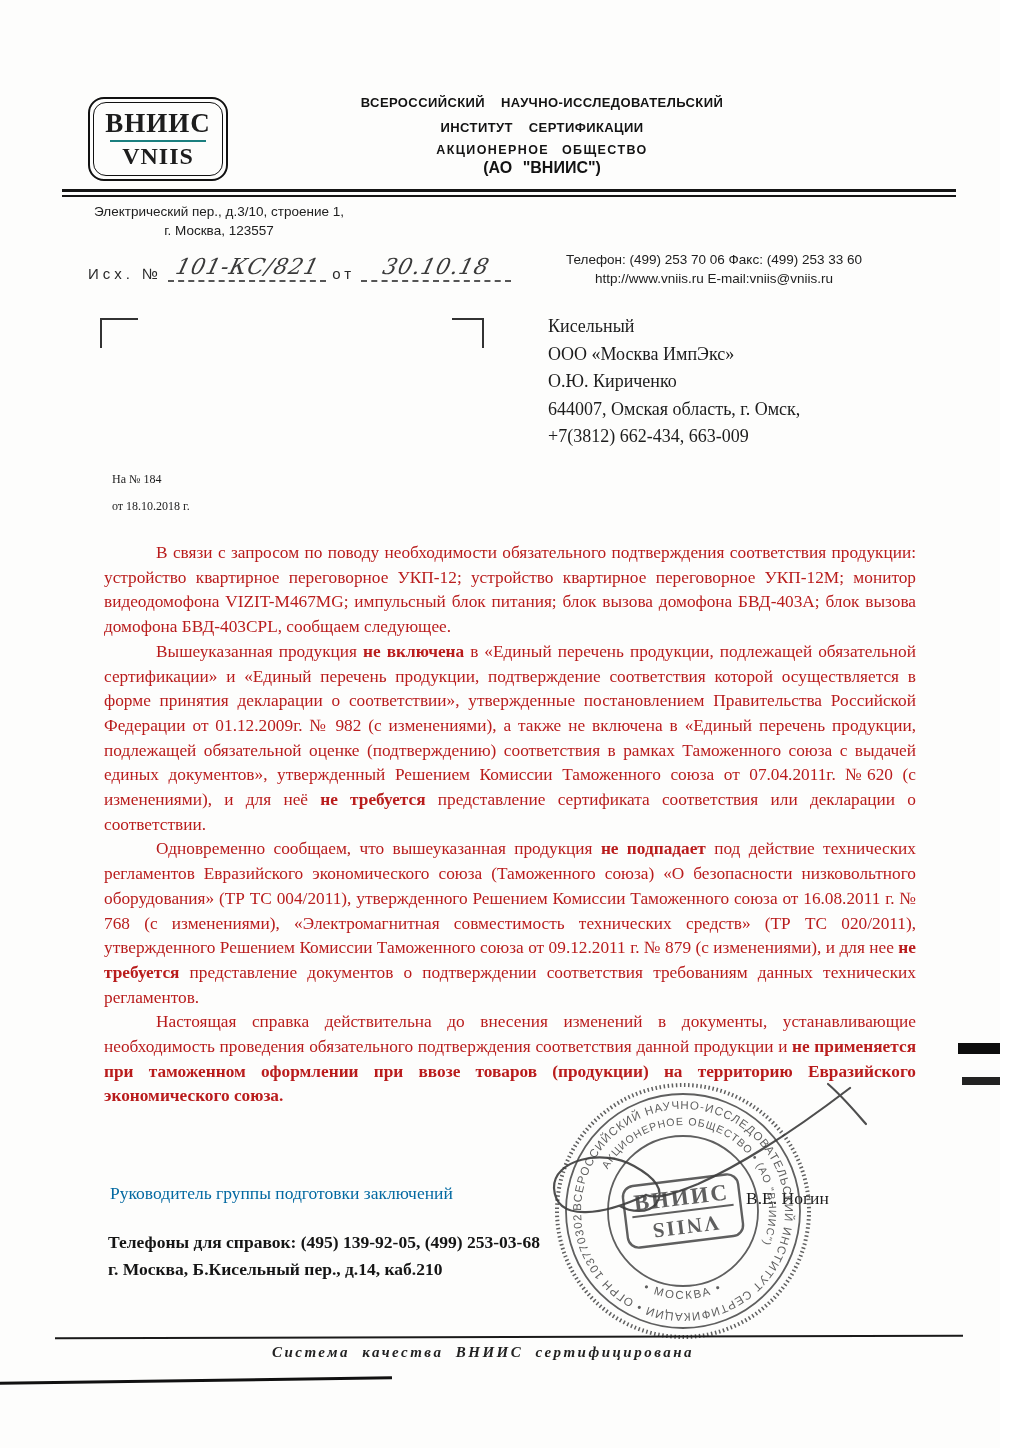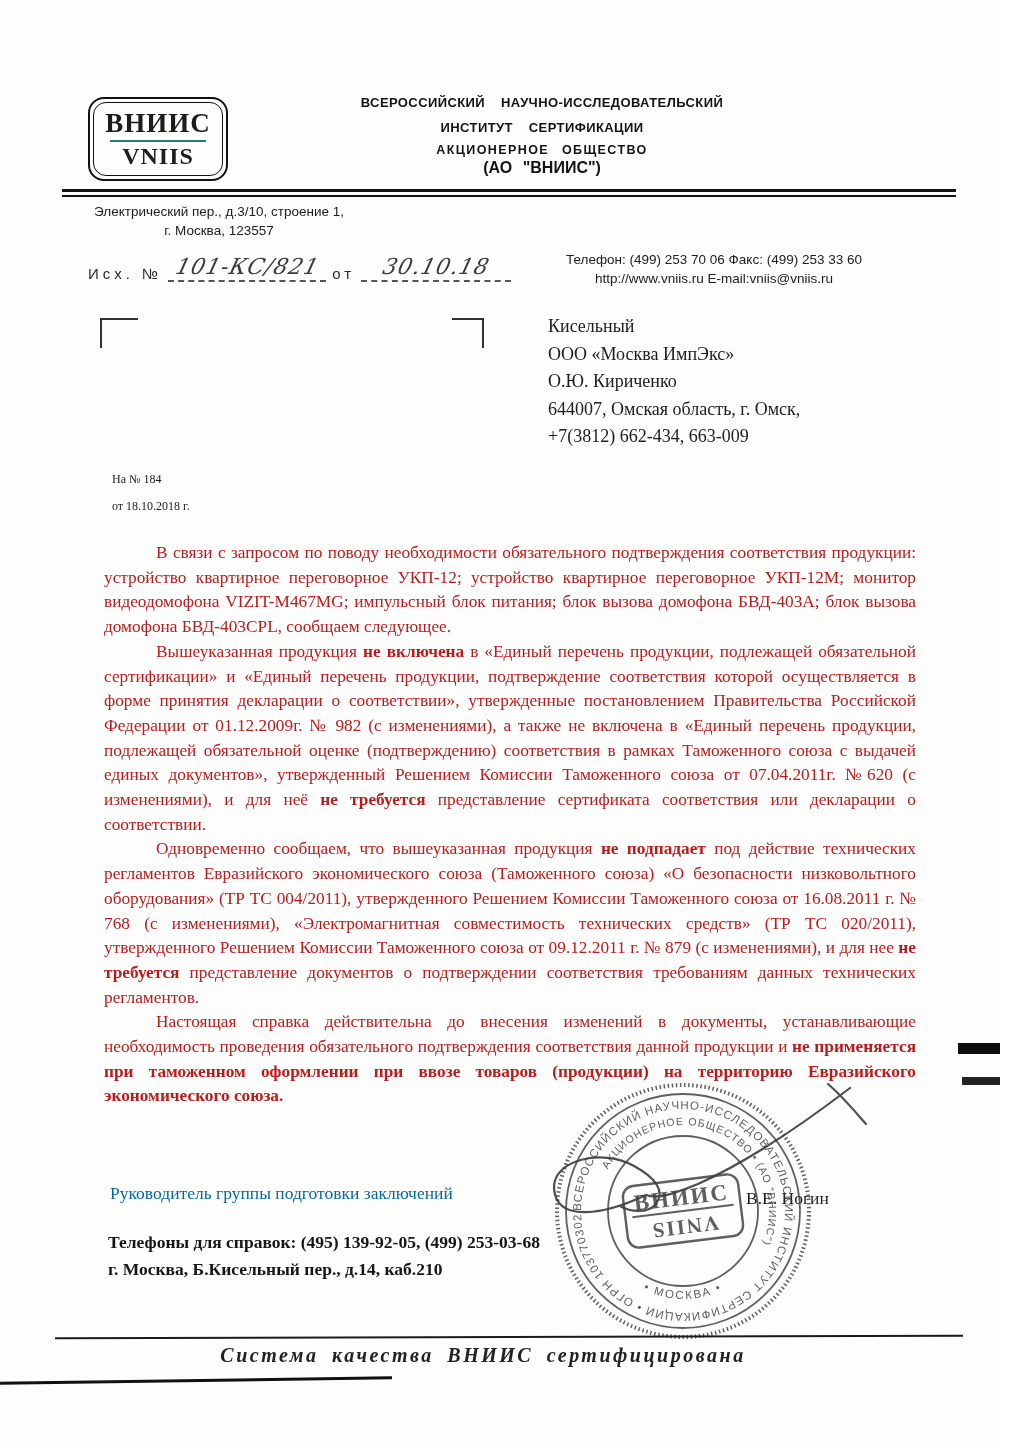--- a/index.html
+++ b/index.html
@@ -65,21 +65,21 @@
   .sig-ink{position:absolute;left:498px;top:1062px;width:410px;height:240px;}
 
   
   .edge-bar1{position:absolute;left:958px;top:1043px;width:46px;height:11px;background:#0d0d0d;}
   .edge-bar2{position:absolute;left:962px;top:1077px;width:42px;height:8px;background:#222;}
 
   
   .footer-rule{position:absolute;left:55px;top:1336px;width:908px;height:2px;background:#1a1a1a;transform:rotate(-.15deg);}
   .footer-text{position:absolute;left:58px;top:1344px;width:850px;text-align:center;
         font-family:"Liberation Serif",serif;font-style:italic;font-weight:bold;
-        font-size:20px;letter-spacing:2.5px;word-spacing:6px;color:#222;}
+        font-size:15px;letter-spacing:2.5px;word-spacing:6px;color:#222;}
   .footer-rule2{position:absolute;left:0;top:1379px;width:392px;height:3px;background:#111;transform:rotate(-.8deg);}
 </style>
 </head>
 <body>
 
 <div class="page">
 
   <div class="logo">
     <div class="logo-inner"></div>
     <div class="logo-cyr">ВНИИС</div>

